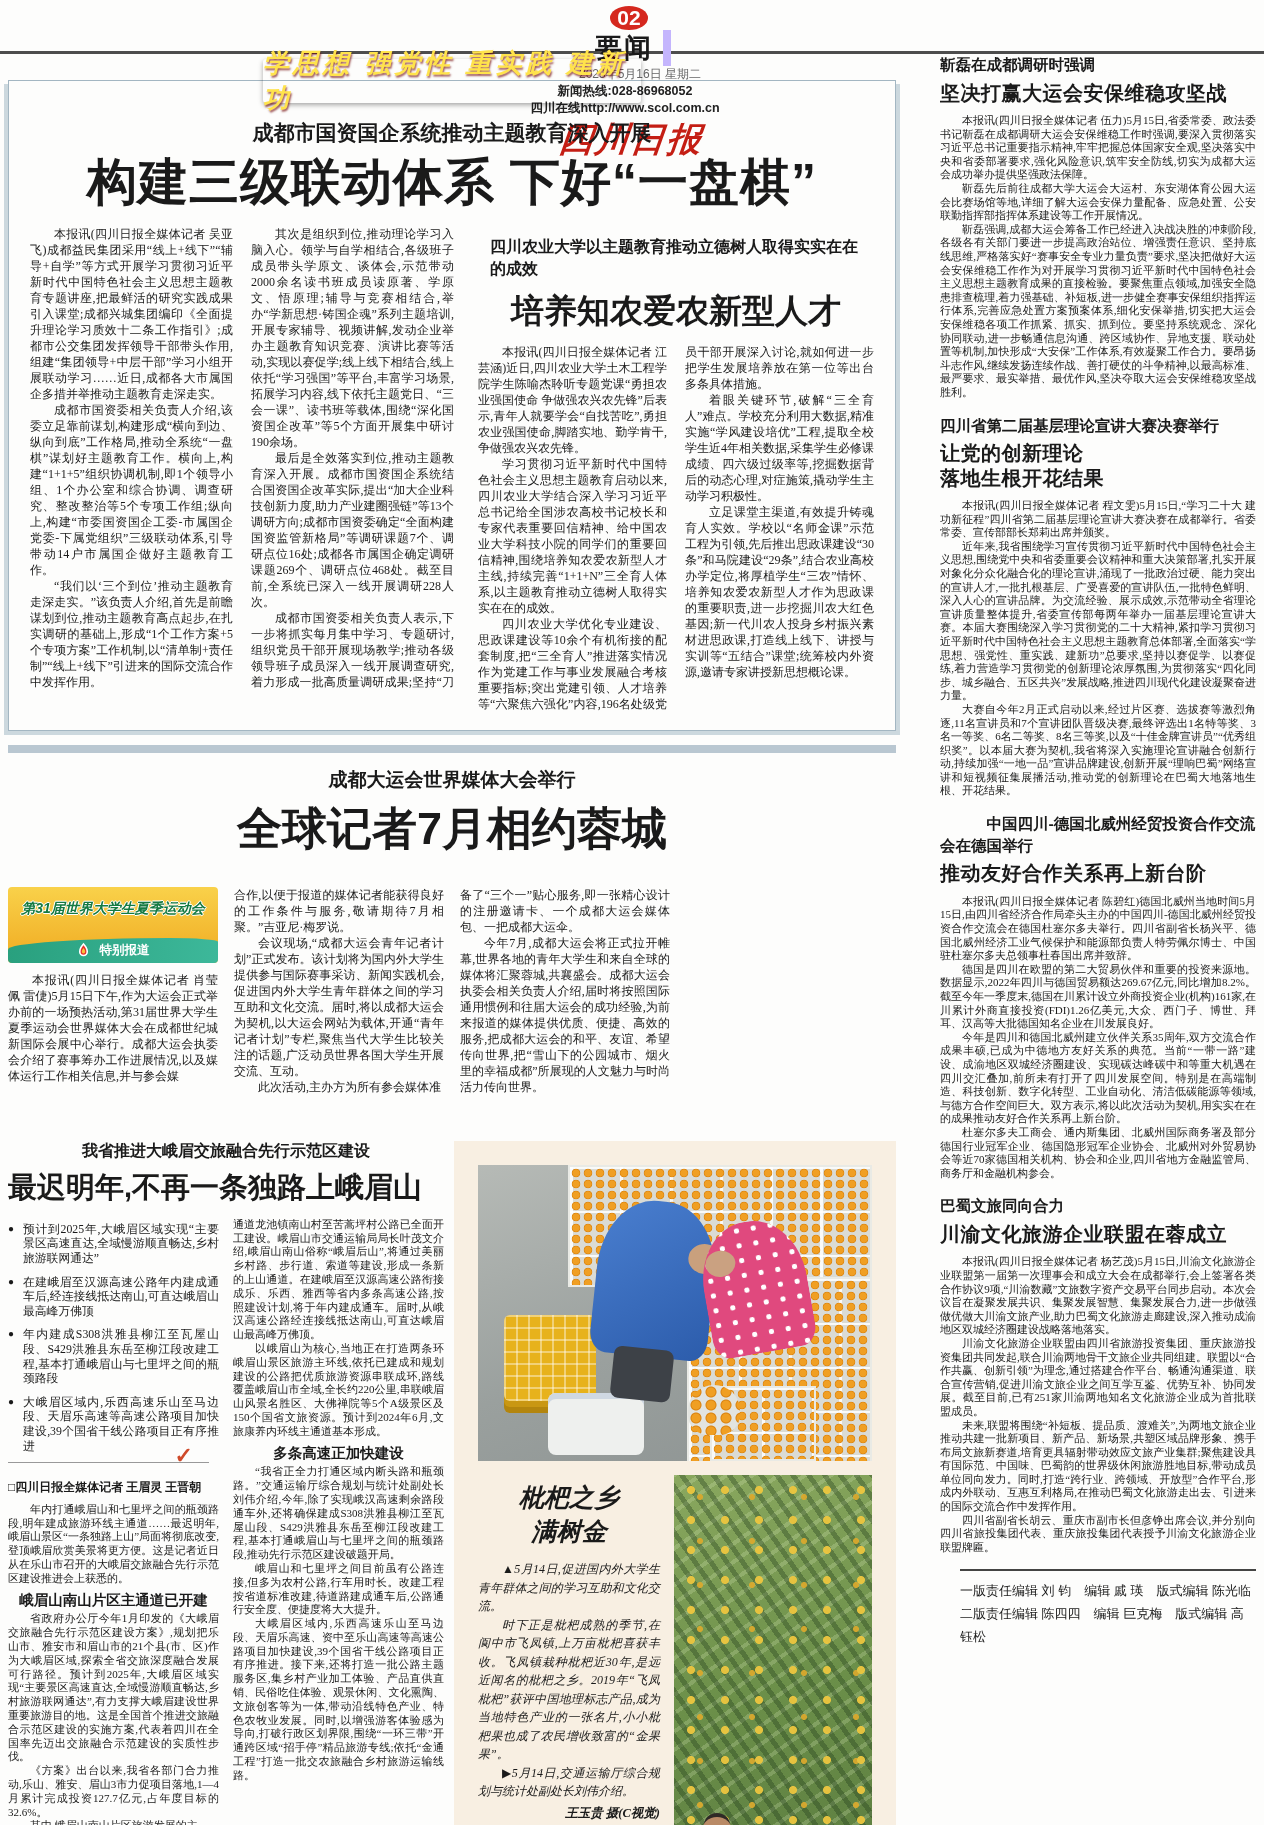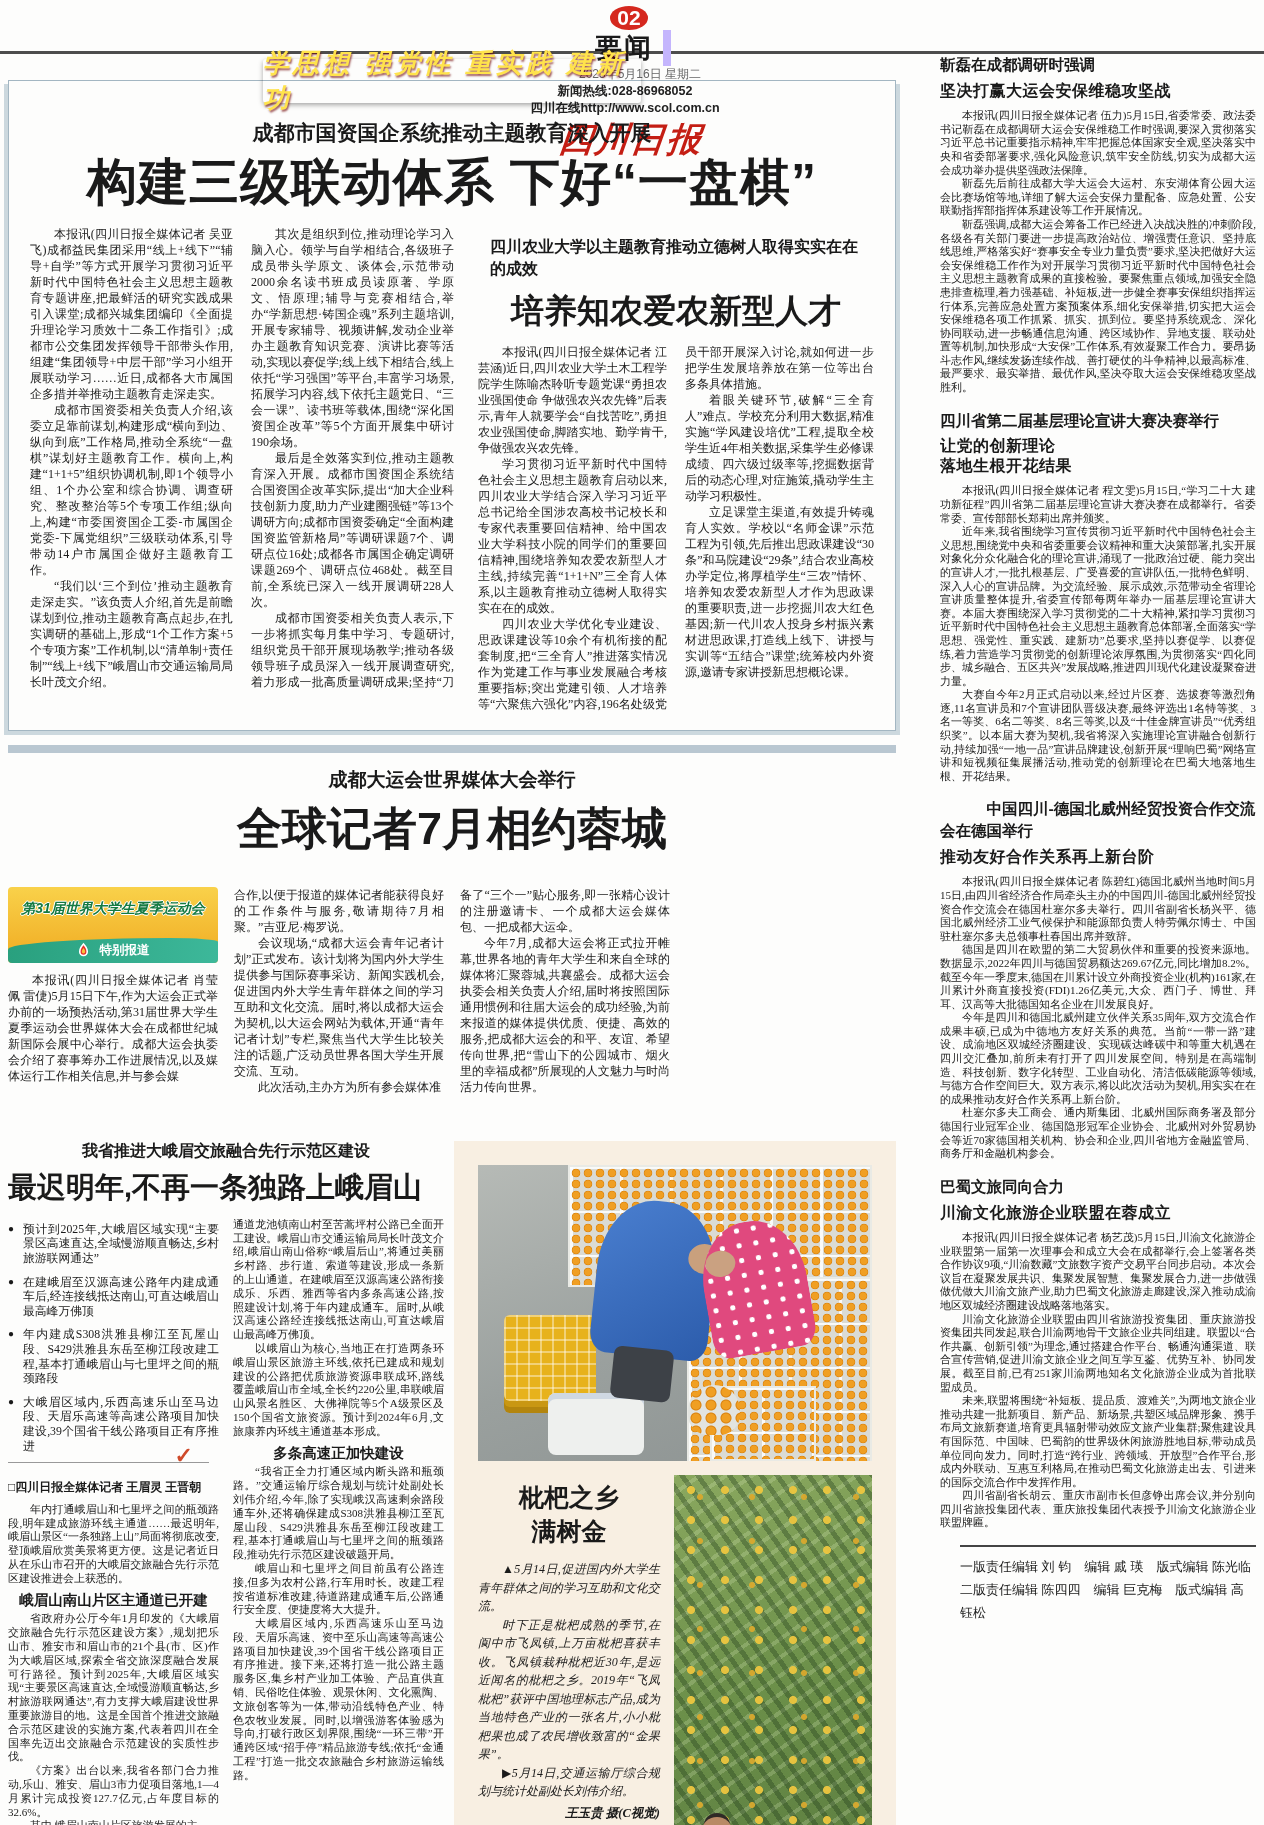--- a/index.html
+++ b/index.html
@@ -105,42 +105,42 @@
           border-radius:46% 46% 14% 14%;transform:rotate(6deg);}
   .person-blue:before{content:"";position:absolute;right:-6px;top:38px;width:34px;height:30px;background:#c9a07d;border-radius:50%;}
   .person-blue:after{content:"";position:absolute;left:26px;bottom:-44px;width:60px;height:52px;background:#3d4147;border-radius:8px;}
   .person-pink{right:64px;top:56px;width:104px;height:132px;transform:rotate(-10deg);
           background:#e0497e;border-radius:48% 48% 16% 16%;
           background-image:radial-gradient(circle,#ffffff 2.4px,rgba(255,255,255,0) 3px);background-size:17px 15px;}
   .person-pink:before{content:"";position:absolute;left:6px;top:24px;width:30px;height:26px;background:#caa181;border-radius:50%;}
   .panel-row{display:flex;gap:14px;margin-top:14px;}
   .caption-block{width:182px;}
   .cap-title{font-size:25px;font-weight:900;text-align:center;white-space:pre-line;line-height:1.35;
-          font-family:"Liberation Sans","DejaVu Sans",sans-serif;margin:6px 0 12px;}
+          font-family:"Liberation Sans","DejaVu Sans",sans-serif;margin:6px 0 12px;font-style:italic;}
   .cap-body p{margin:0;text-indent:2em;text-align:justify;font-size:12px;line-height:18.5px;font-style:italic;}
   .cap-credit{font-weight:bold;font-size:12.5px;text-align:right;margin-top:4px;font-style:italic;}
   .photo2{position:relative;width:198px;height:560px;background:linear-gradient(165deg,#8aa85f 0%,#6b8f49 40%,#51703a 100%);overflow:hidden;}
   .photo2:before{content:"";position:absolute;inset:0;
       background:repeating-linear-gradient(55deg,rgba(31,58,26,.35) 0 5px,transparent 5px 13px),
                  repeating-linear-gradient(-35deg,rgba(223,238,193,.22) 0 4px,transparent 4px 15px);}
   .fruits{position:absolute;inset:0;
       background-image:radial-gradient(circle,#edc63f 3.6px,rgba(0,0,0,0) 4.4px),
                        radial-gradient(circle,#d9a92e 2.6px,rgba(0,0,0,0) 3.4px);
       background-size:34px 30px,52px 44px;opacity:.95;}
   .ph2-ground{position:absolute;right:-20px;bottom:0;width:70%;height:36%;transform:skewX(-14deg);
       background:linear-gradient(100deg,rgba(0,0,0,0) 6%,#3c3f33 28%,#2e3129 60%,#53564a);}
   .ph2-person{position:absolute;left:8px;bottom:44px;width:84px;height:150px;background:linear-gradient(150deg,#ef93ae,#de6e92);
       border-radius:42% 42% 12% 12%;}
   .ph2-person:before{content:"";position:absolute;top:-24px;left:20px;width:30px;height:28px;background:#b98a66;border-radius:50%;
       box-shadow:0 -6px 0 -2px #2f2a26;}
   
   .rail article{margin-bottom:15px;}
   .r-kicker{font-size:15.5px;line-height:1.4;font-family:"Liberation Sans","DejaVu Sans",sans-serif;font-weight:bold;}
   .r-kicker.indent{text-indent:3em;}
-  .rail h3{margin:5px 0 9px;font-size:16px;font-weight:900;line-height:1.22;letter-spacing:.5px;
+  .rail h3{margin:5px 0 9px;font-size:20px;font-weight:900;line-height:1.22;letter-spacing:.5px;
           font-family:"Liberation Sans","DejaVu Sans",sans-serif;white-space:pre-line;}
   .r-body{font-size:11px;line-height:13.6px;}
   .r-body p{margin:0;text-indent:2em;text-align:justify;}
   .editors{border-top:2px solid #444;padding-top:9px;font-size:13px;line-height:1.75;
           font-family:"Liberation Sans","DejaVu Sans",sans-serif;margin-left:20px;}
 </style>
 </head>
 <body>
 
 <div class="page">
@@ -159,21 +159,21 @@
     <div class="left-main">
 
       <section class="big-box">
         <div class="red-banner">学思想 强党性 重实践 建新功</div>
         <div class="kicker k1 center">成都市国资国企系统推动主题教育深入开展</div>
         <h1 class="main-h">构建三级联动体系 下好“一盘棋”</h1>
         <div class="box-cols">
           <div class="a1-body body">
               <p>本报讯(四川日报全媒体记者 吴亚飞)成都益民集团采用“线上+线下”“辅导+自学”等方式开展学习贯彻习近平新时代中国特色社会主义思想主题教育专题讲座,把最鲜活的研究实践成果引入课堂;成都兴城集团编印《全面提升理论学习质效十二条工作指引》;成都市公交集团发挥领导干部带头作用,组建“集团领导+中层干部”学习小组开展联动学习……近日,成都各大市属国企多措并举推动主题教育走深走实。</p>
               <p>成都市国资委相关负责人介绍,该委立足靠前谋划,构建形成“横向到边、纵向到底”工作格局,推动全系统“一盘棋”谋划好主题教育工作。横向上,构建“1+1+5”组织协调机制,即1个领导小组、1个办公室和综合协调、调查研究、整改整治等5个专项工作组;纵向上,构建“市委国资国企工委-市属国企党委-下属党组织”三级联动体系,引导带动14户市属国企做好主题教育工作。</p>
-              <p>“我们以‘三个到位’推动主题教育走深走实。”该负责人介绍,首先是前瞻谋划到位,推动主题教育高点起步,在扎实调研的基础上,形成“1个工作方案+5个专项方案”工作机制,以“清单制+责任制”“线上+线下”峨眉山市交通运输局局长叶茂文介绍。</p>
+              <p>“我们以‘三个到位’推动主题教育走深走实。”该负责人介绍,首先是前瞻谋划到位,推动主题教育高点起步,在扎实调研的基础上,形成“1个工作方案+5个专项方案”工作机制,以“清单制+责任制”“线上+线下”引进来的国际交流合作中发挥作用。</p>
               <p>其次是组织到位,推动理论学习入脑入心。领学与自学相结合,各级班子成员带头学原文、谈体会,示范带动2000余名读书班成员读原著、学原文、悟原理;辅导与竞赛相结合,举办“学新思想·铸国企魂”系列主题培训,开展专家辅导、视频讲解,发动企业举办主题教育知识竞赛、演讲比赛等活动,实现以赛促学;线上线下相结合,线上依托“学习强国”等平台,丰富学习场景,拓展学习内容,线下依托主题党日、“三会一课”、读书班等载体,围绕“深化国资国企改革”等5个方面开展集中研讨190余场。</p>
               <p>最后是全效落实到位,推动主题教育深入开展。成都市国资国企系统结合国资国企改革实际,提出“加大企业科技创新力度,助力产业建圈强链”等13个调研方向;成都市国资委确定“全面构建国资监管新格局”等调研课题7个、调研点位16处;成都各市属国企确定调研课题269个、调研点位468处。截至目前,全系统已深入一线开展调研228人次。</p>
               <p>成都市国资委相关负责人表示,下一步将抓实每月集中学习、专题研讨,组织党员干部开展现场教学;推动各级领导班子成员深入一线开展调查研究,着力形成一批高质量调研成果;坚持“刀刃向内”抓整改,扎实开展国资国企监督管理突出问题专项整治,动态完善问题清单并闭环整改。</p>
             </div>
           <div class="a2">
             <div class="kicker k2">四川农业大学以主题教育推动立德树人取得实实在在的成效</div>
             <h2 class="a2-h">培养知农爱农新型人才</h2>
             <div class="a2-body body">
                 <p>本报讯(四川日报全媒体记者 江芸涵)近日,四川农业大学土木工程学院学生陈喻杰聆听专题党课“勇担农业强国使命 争做强农兴农先锋”后表示,青年人就要学会“自找苦吃”,勇担农业强国使命,脚踏实地、勤学肯干,争做强农兴农先锋。</p>
                 <p>学习贯彻习近平新时代中国特色社会主义思想主题教育启动以来,四川农业大学结合深入学习习近平总书记给全国涉农高校书记校长和专家代表重要回信精神、给中国农业大学科技小院的同学们的重要回信精神,围绕培养知农爱农新型人才主线,持续完善“1+1+N”三全育人体系,以主题教育推动立德树人取得实实在在的成效。</p>

